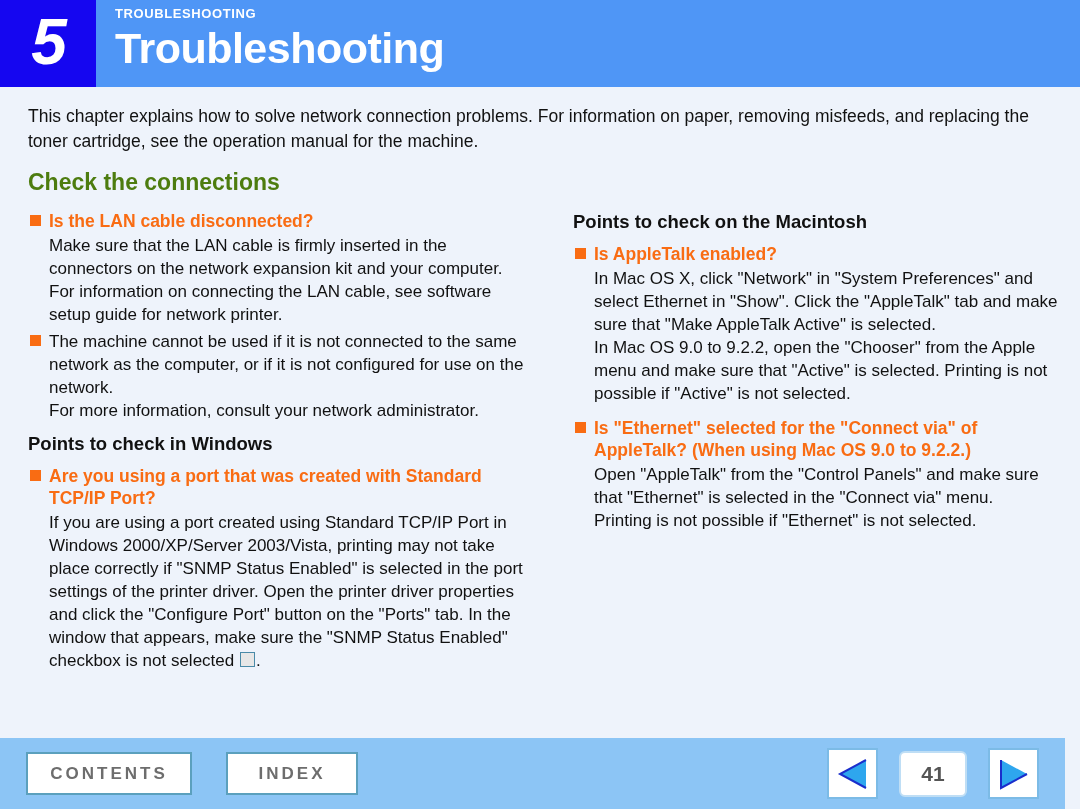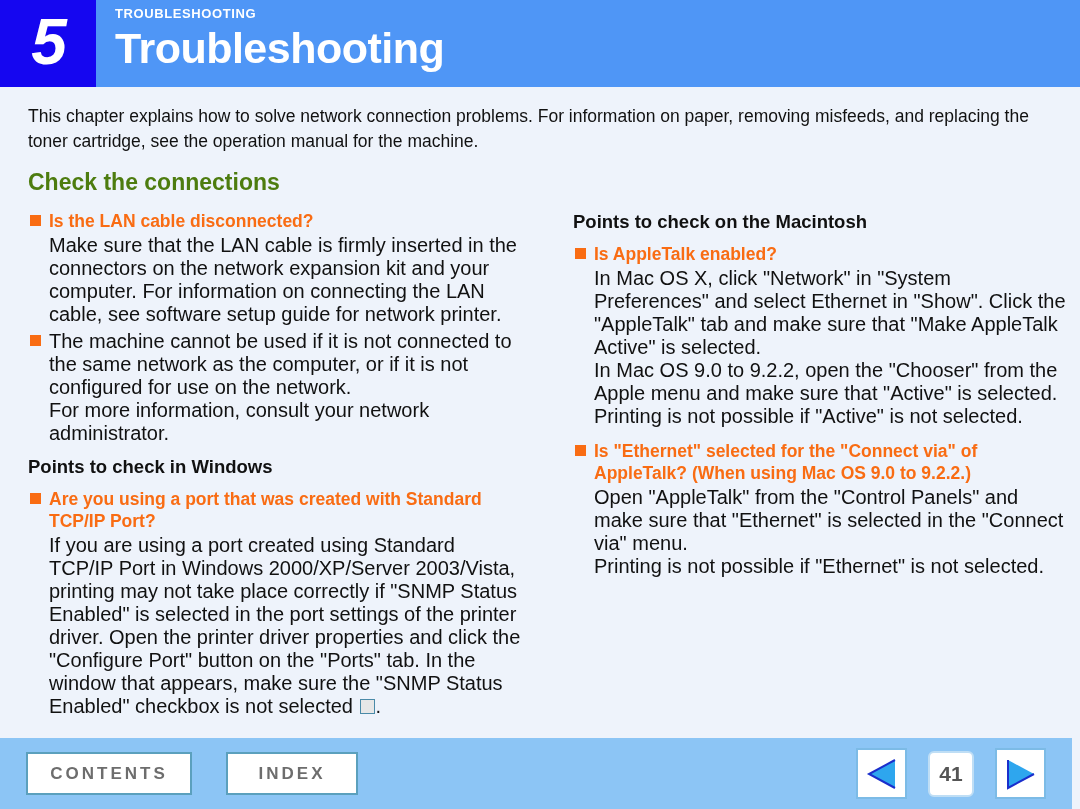--- a/index.html
+++ b/index.html
@@ -120,21 +120,21 @@
   .q-bullet {
     position: absolute;
     left: 2px;
     top: 5px;
     width: 11px;
     height: 11px;
     background: #f96c13;
     display: block;
   }
   .q-body {
-    font-size: 20px;
+    font-size: 17px;
     line-height: 23px;
     color: #111111;
     padding-left: 21px;
     margin: 0;
   }
   .q-body p { margin: 0; }
 
   .inline-checkbox {
     display: inline-block;
     width: 13px;
@@ -142,21 +142,21 @@
     border: 1.5px solid #4a8aa8;
     background: #e7e7e7;
     vertical-align: -1px;
     margin: 0 1px;
   }
 
   
   .footer-nav {
     position: absolute;
     left: 0;
-    right: 8px;
+    right: 15px;
     bottom: 0;
     height: 71px;
     background: #8cc5f5;
     display: flex;
     align-items: center;
     padding: 0 26px;
     box-sizing: border-box;
   }
   .nav-btn {
     background: #ffffff;
@@ -179,21 +179,21 @@
     width: 51px;
     height: 51px;
     background: #ffffff;
     border: 2px solid #7cbbe6;
     display: flex;
     align-items: center;
     justify-content: center;
     box-sizing: border-box;
   }
   .page-box {
-    width: 46px;
+    width: 68px;
     height: 46px;
     background: #ffffff;
     border: 2px solid #bfdef5;
     border-radius: 6px;
     display: flex;
     align-items: center;
     justify-content: center;
     color: #555555;
     font-size: 21px;
     font-weight: bold;

